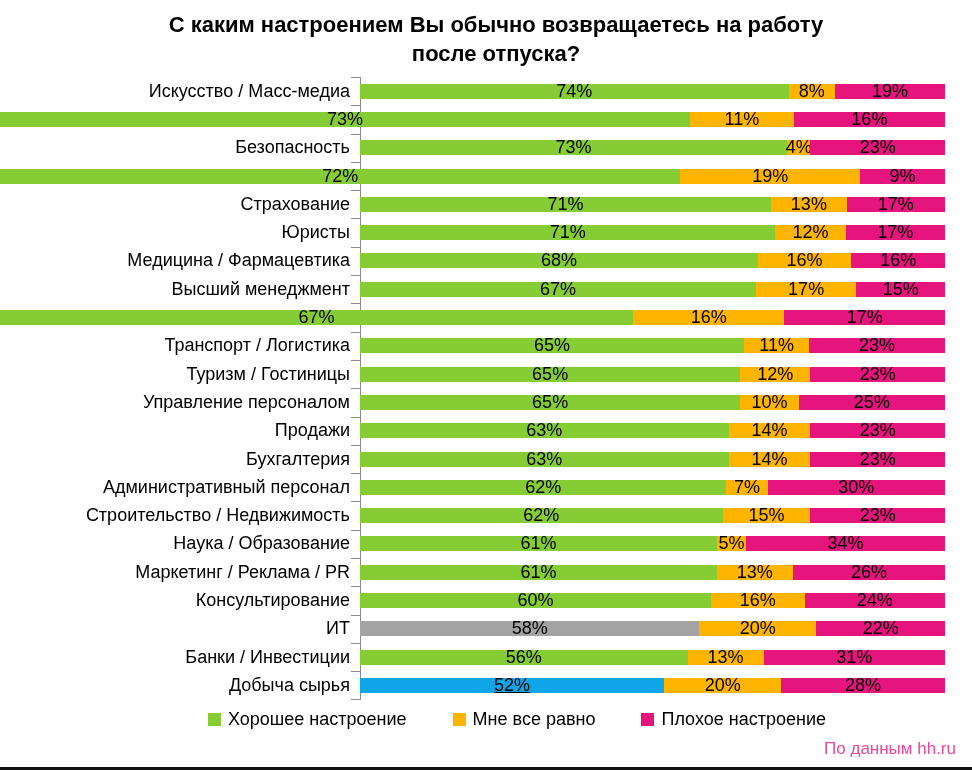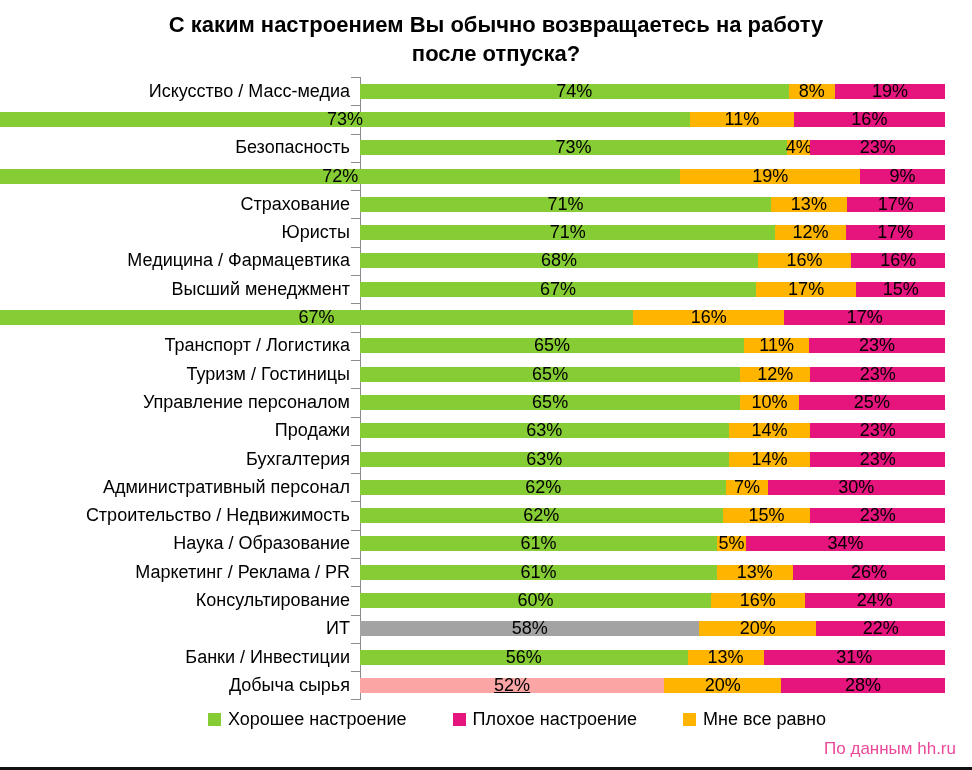--- a/index.html
+++ b/index.html
@@ -347,42 +347,42 @@
           <span class="val">13%</span>
         </div>
         <div class="seg" style="width: 31%; background: rgb(230, 20, 125);">
           <span class="val">31%</span>
         </div>
       </div>
     </div>
     <div class="row">
       <div class="cat">Добыча сырья</div>
       <div class="track">
-        <div class="seg" style="width: 52%; background: #fca5a5; text-decoration: underline;">
+        <div class="seg" style="width: 52%; background: #0ea5e9; text-decoration: underline;">
           <span class="val">52%</span>
         </div>
         <div class="seg" style="width: 20%; background: rgb(255, 180, 0);">
           <span class="val">20%</span>
         </div>
         <div class="seg" style="width: 28%; background: rgb(230, 20, 125);">
           <span class="val">28%</span>
         </div>
       </div>
     </div>
   </div>
 
 <div class="legend">
     <div class="legend-item">
       <div class="swatch" style="background: rgb(133, 204, 53);"></div>
       <span>Хорошее настроение</span>
     </div>
     <div class="legend-item">
+      <div class="swatch" style="background: rgb(255, 180, 0);"></div>
+      <span>Мне все равно</span>
+    </div>
+    <div class="legend-item">
       <div class="swatch" style="background: rgb(230, 20, 125);"></div>
       <span>Плохое настроение</span>
     </div>
-    <div class="legend-item">
-      <div class="swatch" style="background: rgb(255, 180, 0);"></div>
-      <span>Мне все равно</span>
-    </div>
   </div>
 
 <div class="source">По данным hh.ru</div>
 <div class="bottomline"></div>
 
 </body></html>

